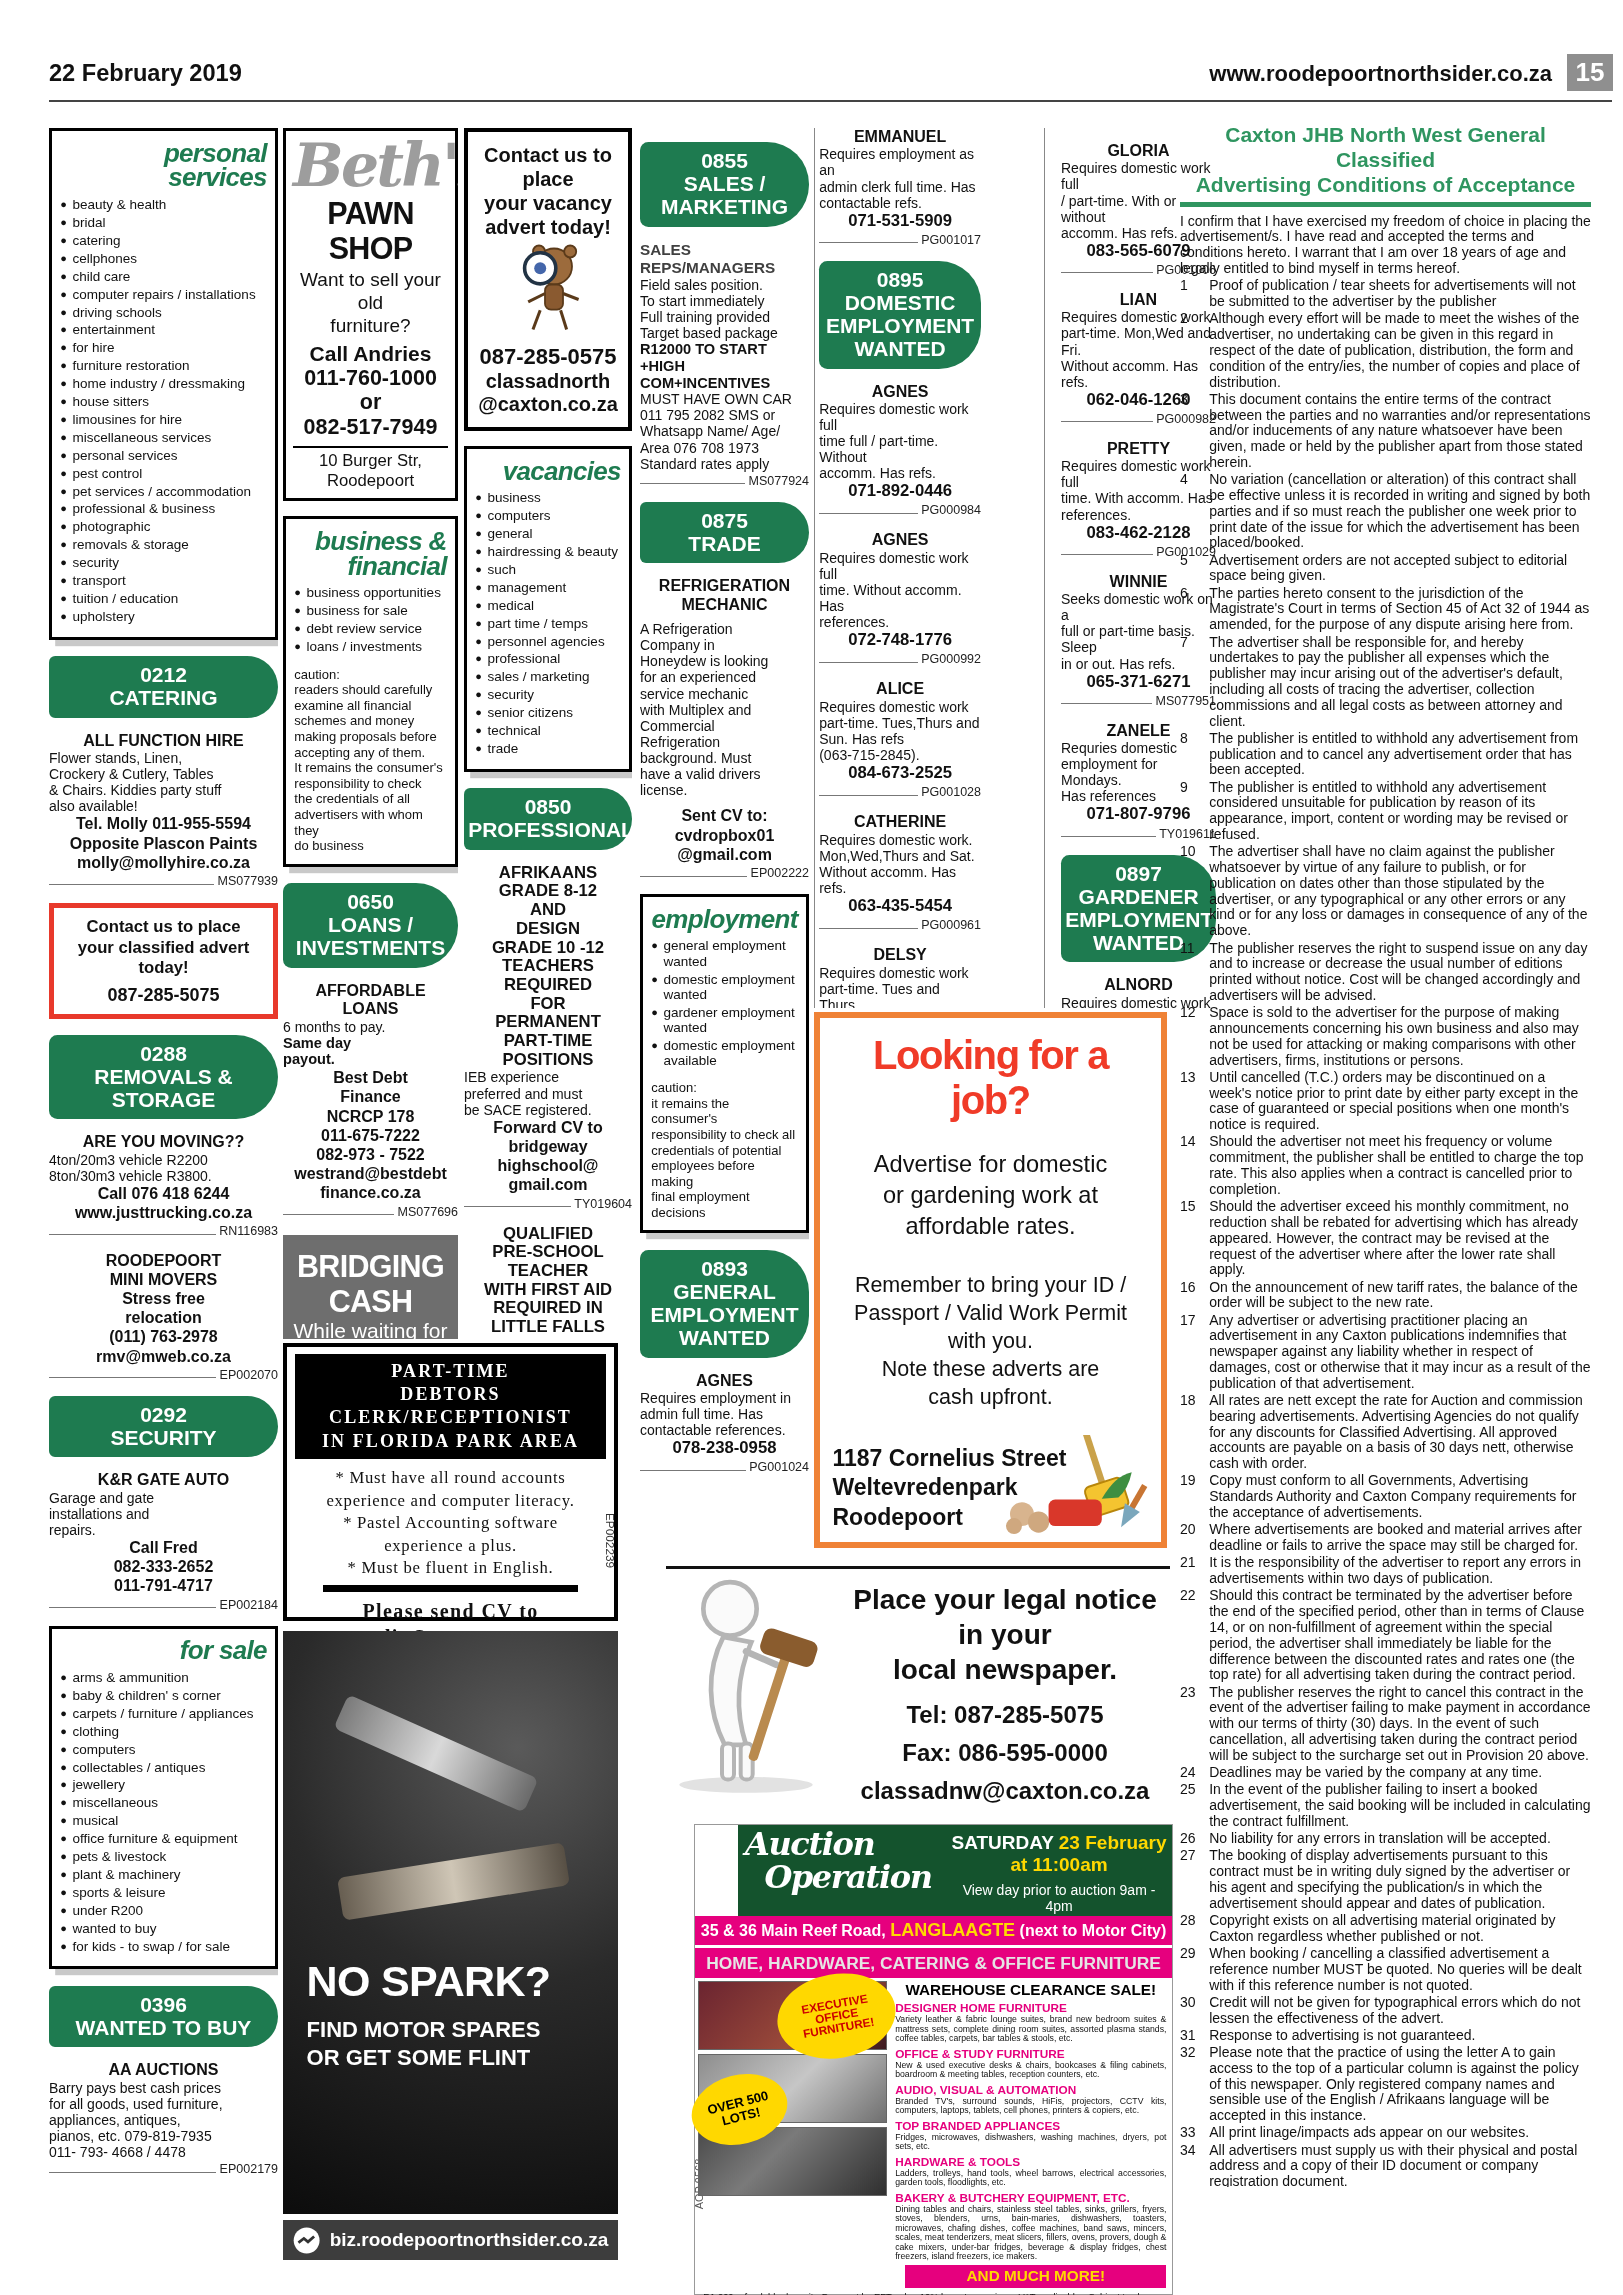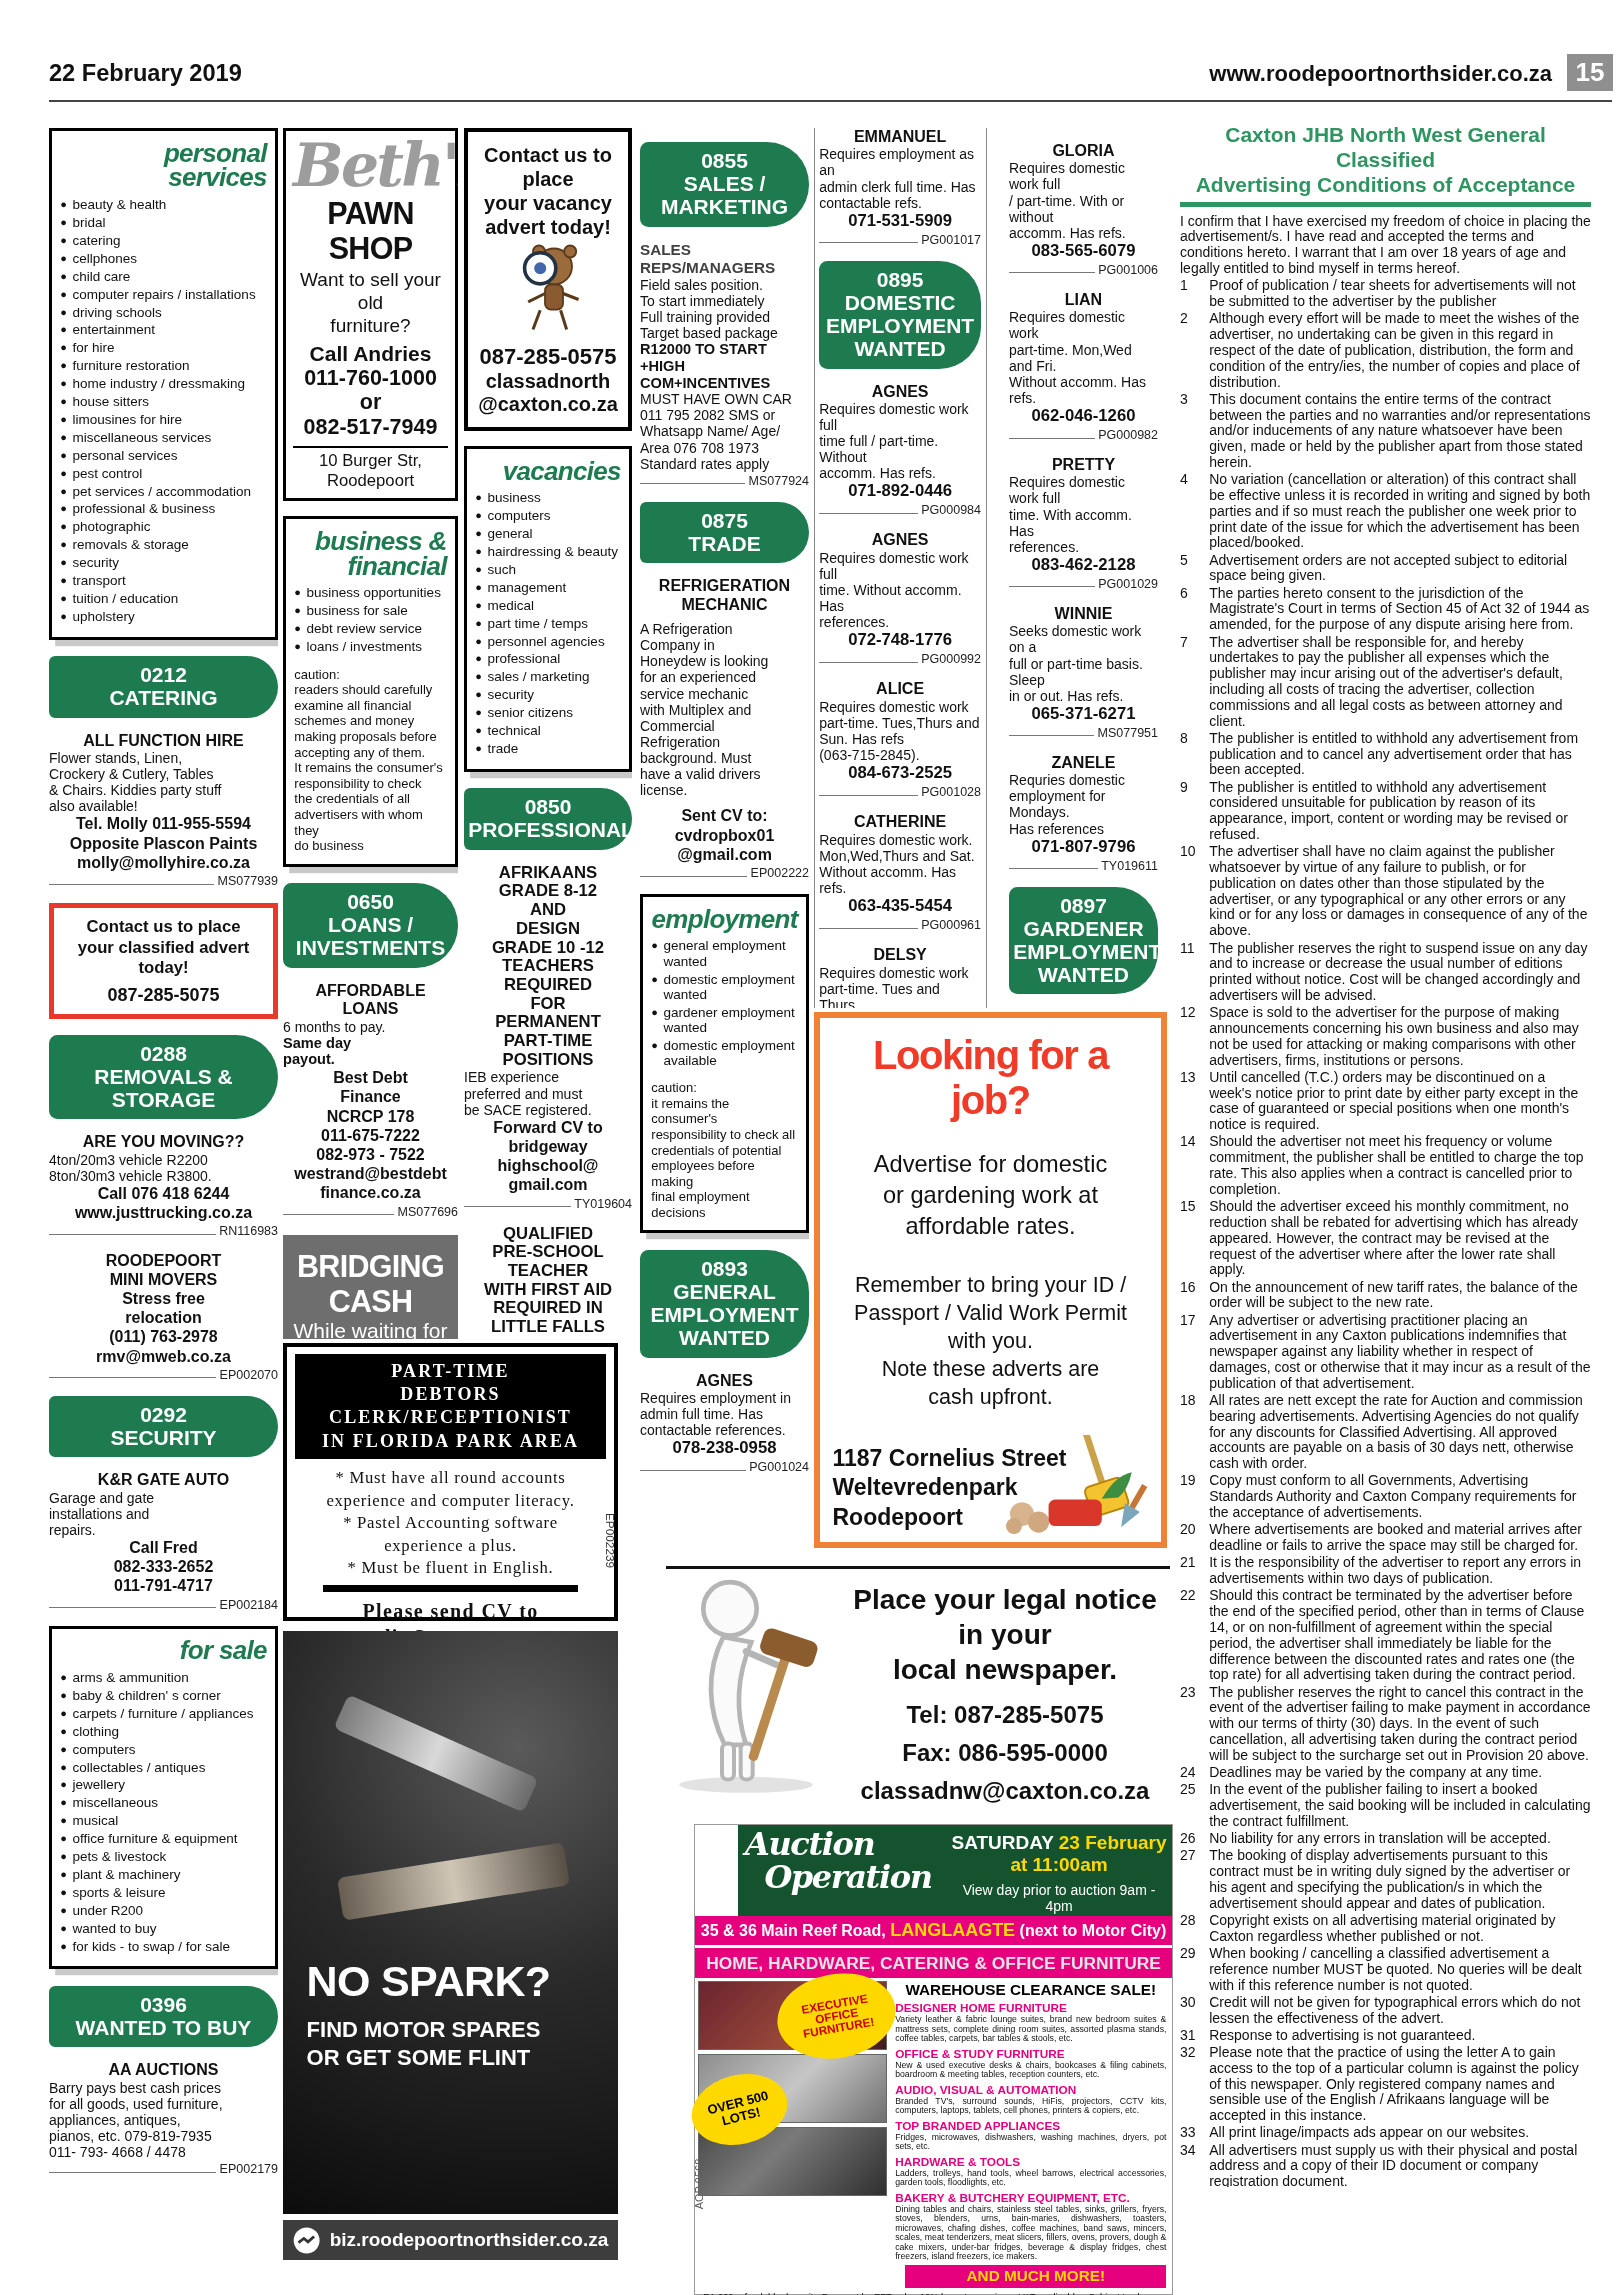--- a/index.html
+++ b/index.html
@@ -12,21 +12,21 @@
   .hdr-pagebox{right:11px;top:54px;width:46px;height:37px;background:#8f8f8f;color:#fff;
                font-size:26px;font-weight:bold;display:flex;align-items:center;justify-content:center;}
   .hdr-line{left:49px;top:100px;width:1563px;height:2.1px;background:#444;}
   
   .col{position:absolute;top:128px;}
   .col1{left:49px;width:229px;height:2072px;}
   .col2{left:283px;width:175px;height:1211px;}
   .col3{left:464px;width:168px;height:1211px;}
   .col4{left:640px;width:169px;height:1433px;}
   .col5{left:814px;width:167px;height:880px;border-left:1.4px solid #888;padding-left:4.2px;}
-  .col6{left:986px;width:172px;height:880px;border-left:1.4px solid #888;padding-left:22px;}
+  .col6{left:1044px;width:172px;height:880px;border-left:1.4px solid #888;padding-left:16px;}
   .col{box-sizing:border-box;overflow:hidden;}
   
   .catbox{border:3.5px solid #000;box-shadow:6.2px 6.2px 0 #c9c9c9;background:#fff;padding:9.7px 8.3px;margin-bottom:16.7px;}
   .cat-title{font-style:italic;font-weight:bold;font-size:26px;color:#1e7b50;text-align:right;
              line-height:.95;margin-bottom:7px;letter-spacing:-0.7px;}
   .blist{list-style:none;margin:0;padding:0;font-size:13.5px;line-height:1.12;}
   .blist li{display:flex;gap:5.6px;margin:2.8px 0;}
   .blist li::before{content:"●";font-size:11px;line-height:1.3;}
   .caution{font-size:13px;line-height:1.2;margin-top:12.5px;white-space:pre-line;}
   

